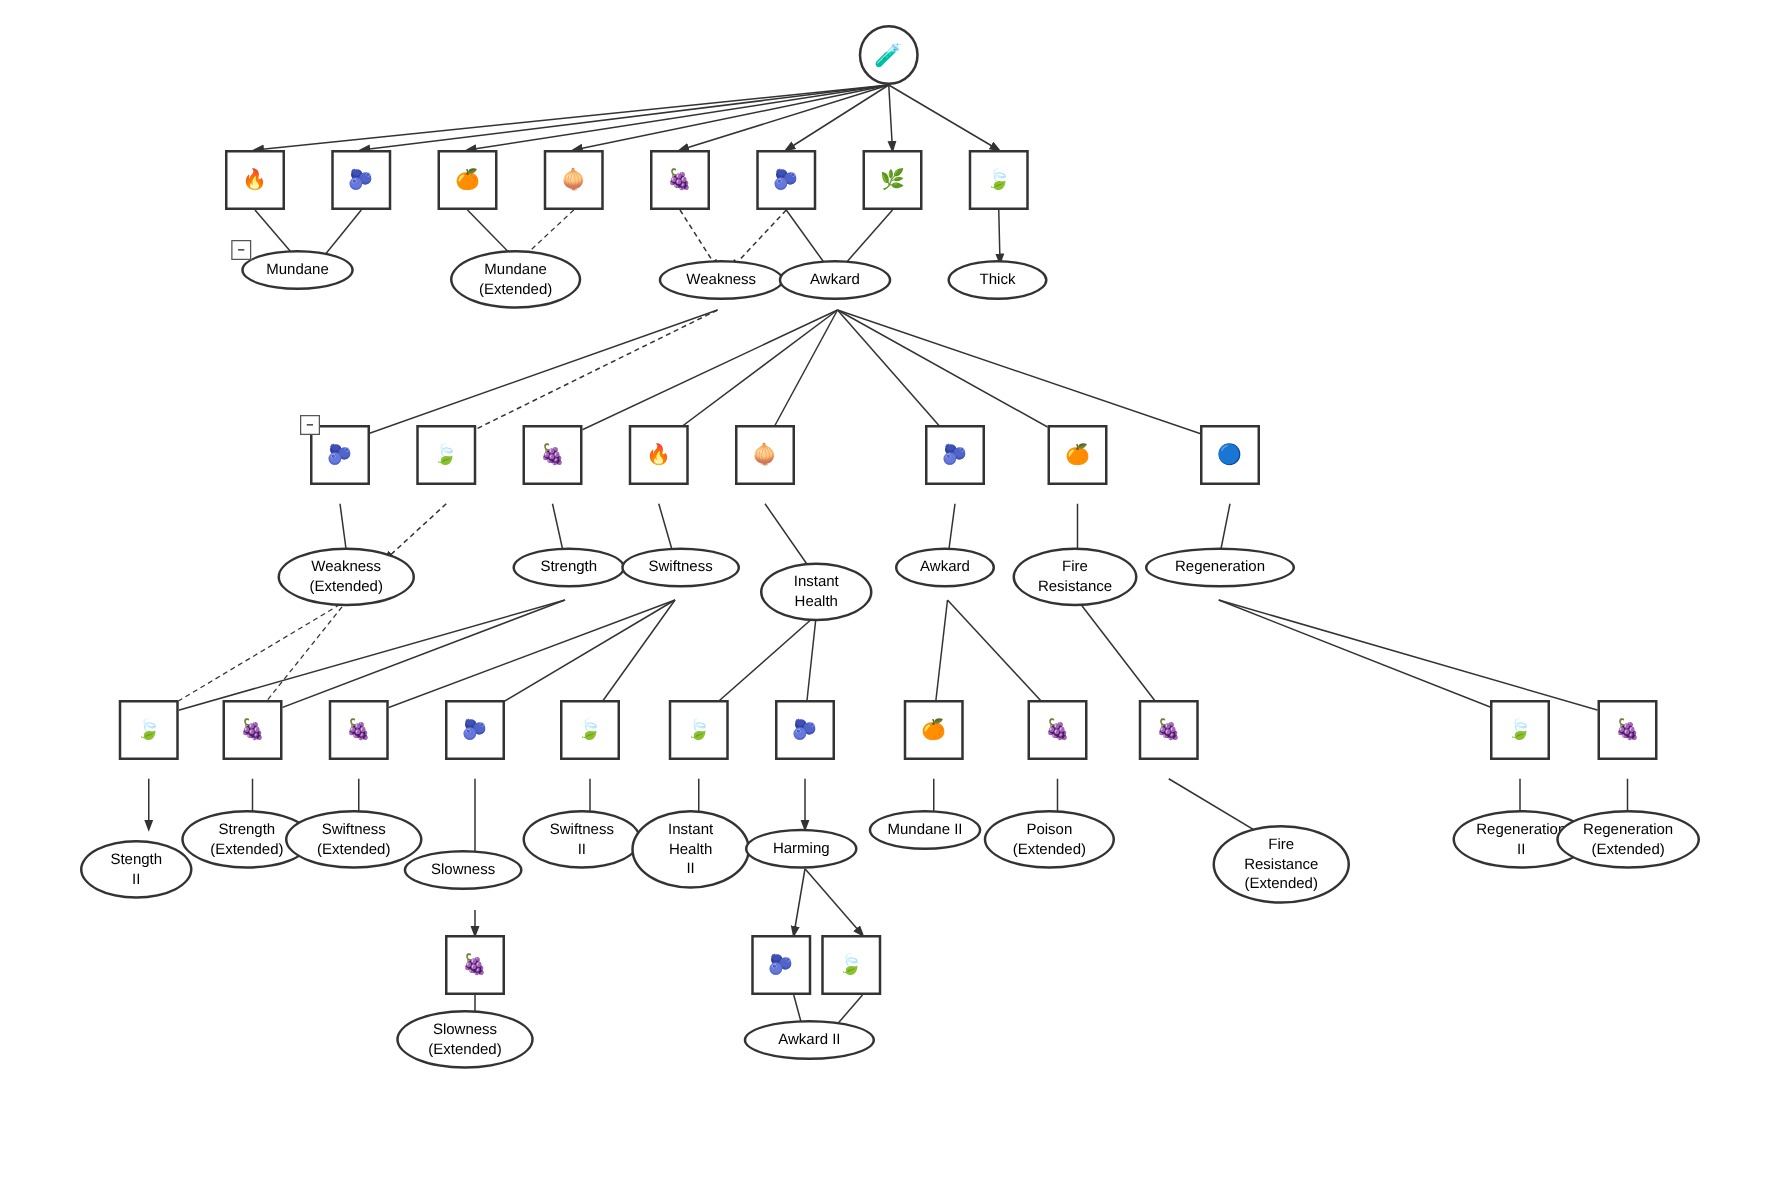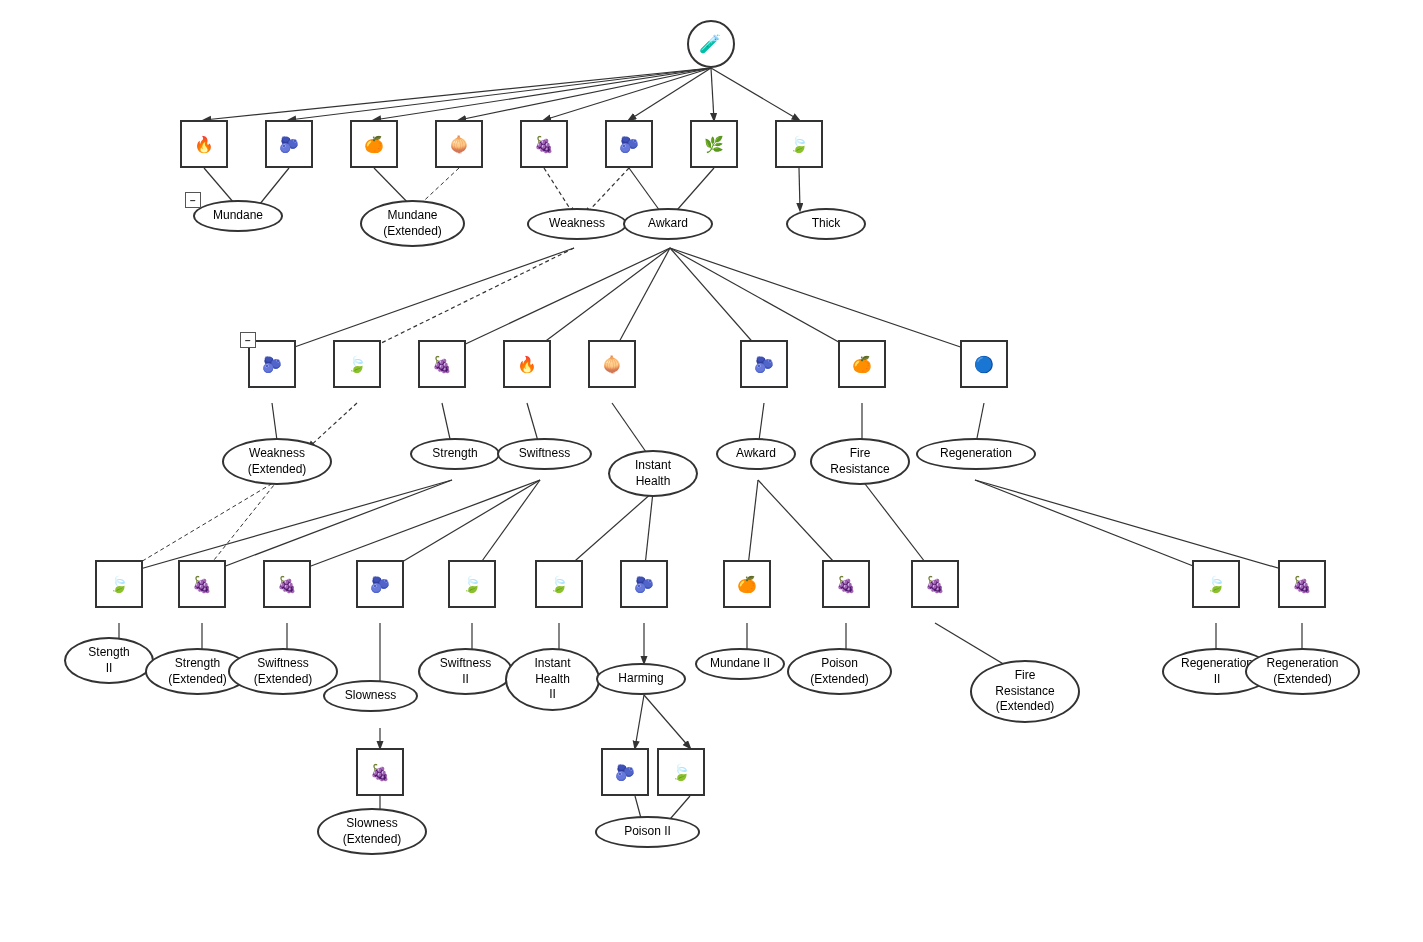--- a/index.html
+++ b/index.html
@@ -215,21 +215,21 @@
   <div class="node" style="left:527px;top:208px;">
     <div class="ellipse" style="width:100px;">
       <span>Weakness</span>
     </div>
   </div>
   <div class="node" style="left:623px;top:208px;">
     <div class="ellipse" style="width:90px;">
       <span>Awkard</span>
     </div>
   </div>
-  <div class="node" style="left:786px;top:208px;">
+  <div class="node" style="left:758px;top:208px;">
     <div class="ellipse" style="width:80px;">
       <span>Thick</span>
     </div>
   </div>
 
   <div class="node" style="left:248px;top:340px;">
     <div style="position:relative;">
       <span class="minus-badge">−</span>
       <div class="box box-sm" style="font-size:16px;">🫐</div>
     </div>
@@ -322,21 +322,21 @@
   <div class="node" style="left:911px;top:560px;">
     <div class="box box-sm" style="font-size:16px;">🍇</div>
   </div>
   <div class="node" style="left:1192px;top:560px;">
     <div class="box box-sm" style="font-size:16px;">🍃</div>
   </div>
   <div class="node" style="left:1278px;top:560px;">
     <div class="box box-sm" style="font-size:16px;">🍇</div>
   </div>
 
-  <div class="node" style="left:64px;top:637px;align-items:flex-end;">
+  <div class="node" style="left:64px;top:672px;align-items:flex-end;">
     <div class="ellipse" style="width:90px;">
       <span>Stength<br>II</span>
     </div>
   </div>
   <div class="node" style="left:145px;top:648px;">
     <div class="ellipse" style="width:105px;">
       <span>Strength<br>(Extended)</span>
     </div>
   </div>
   <div class="node" style="left:228px;top:648px;">
@@ -400,17 +400,17 @@
   </div>
 
   <div class="node" style="left:601px;top:748px;">
     <div class="box box-sm" style="font-size:16px;">🫐</div>
   </div>
   <div class="node" style="left:657px;top:748px;">
     <div class="box box-sm" style="font-size:16px;">🍃</div>
   </div>
   <div class="node" style="left:595px;top:816px;">
     <div class="ellipse" style="width:105px;">
-      <span>Poison II</span>
+      <span>Awkard II</span>
     </div>
   </div>
 
 </div>
 
 </body></html>

